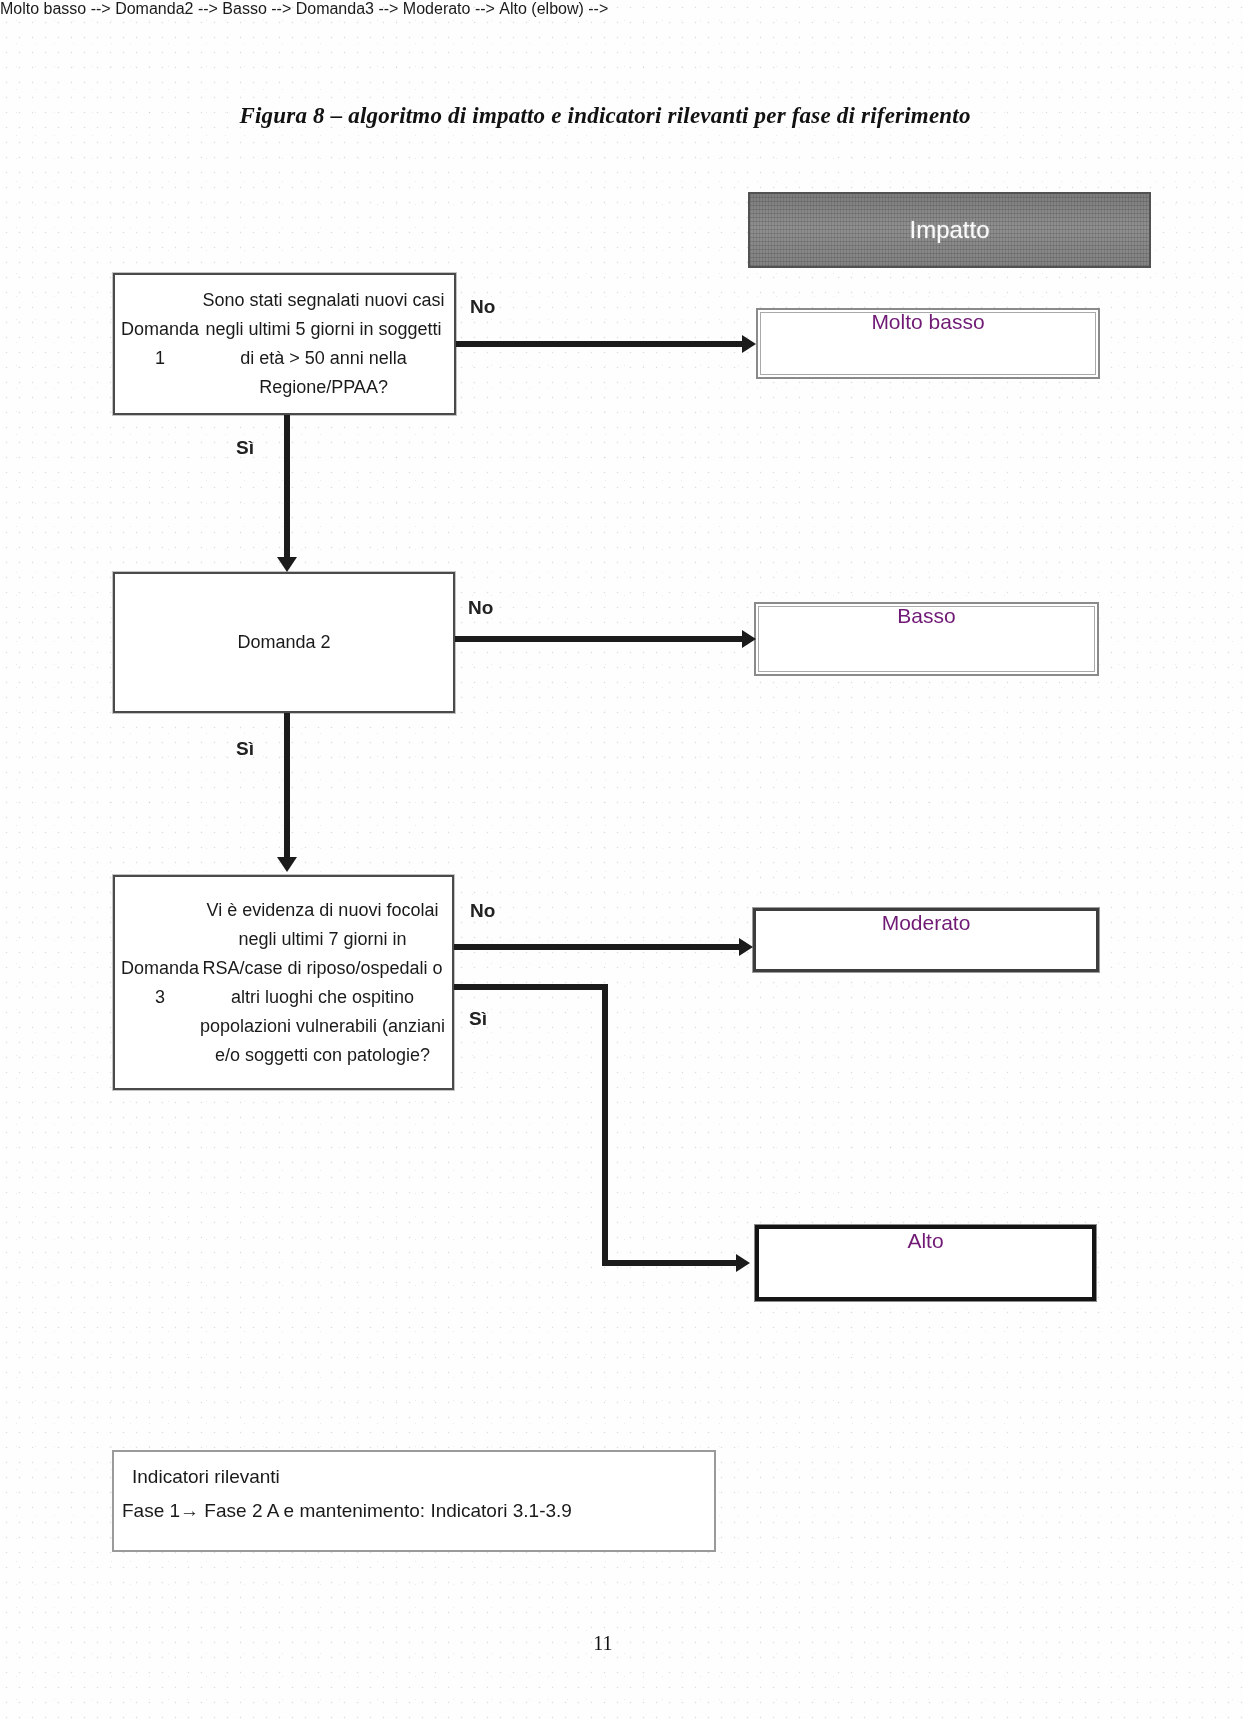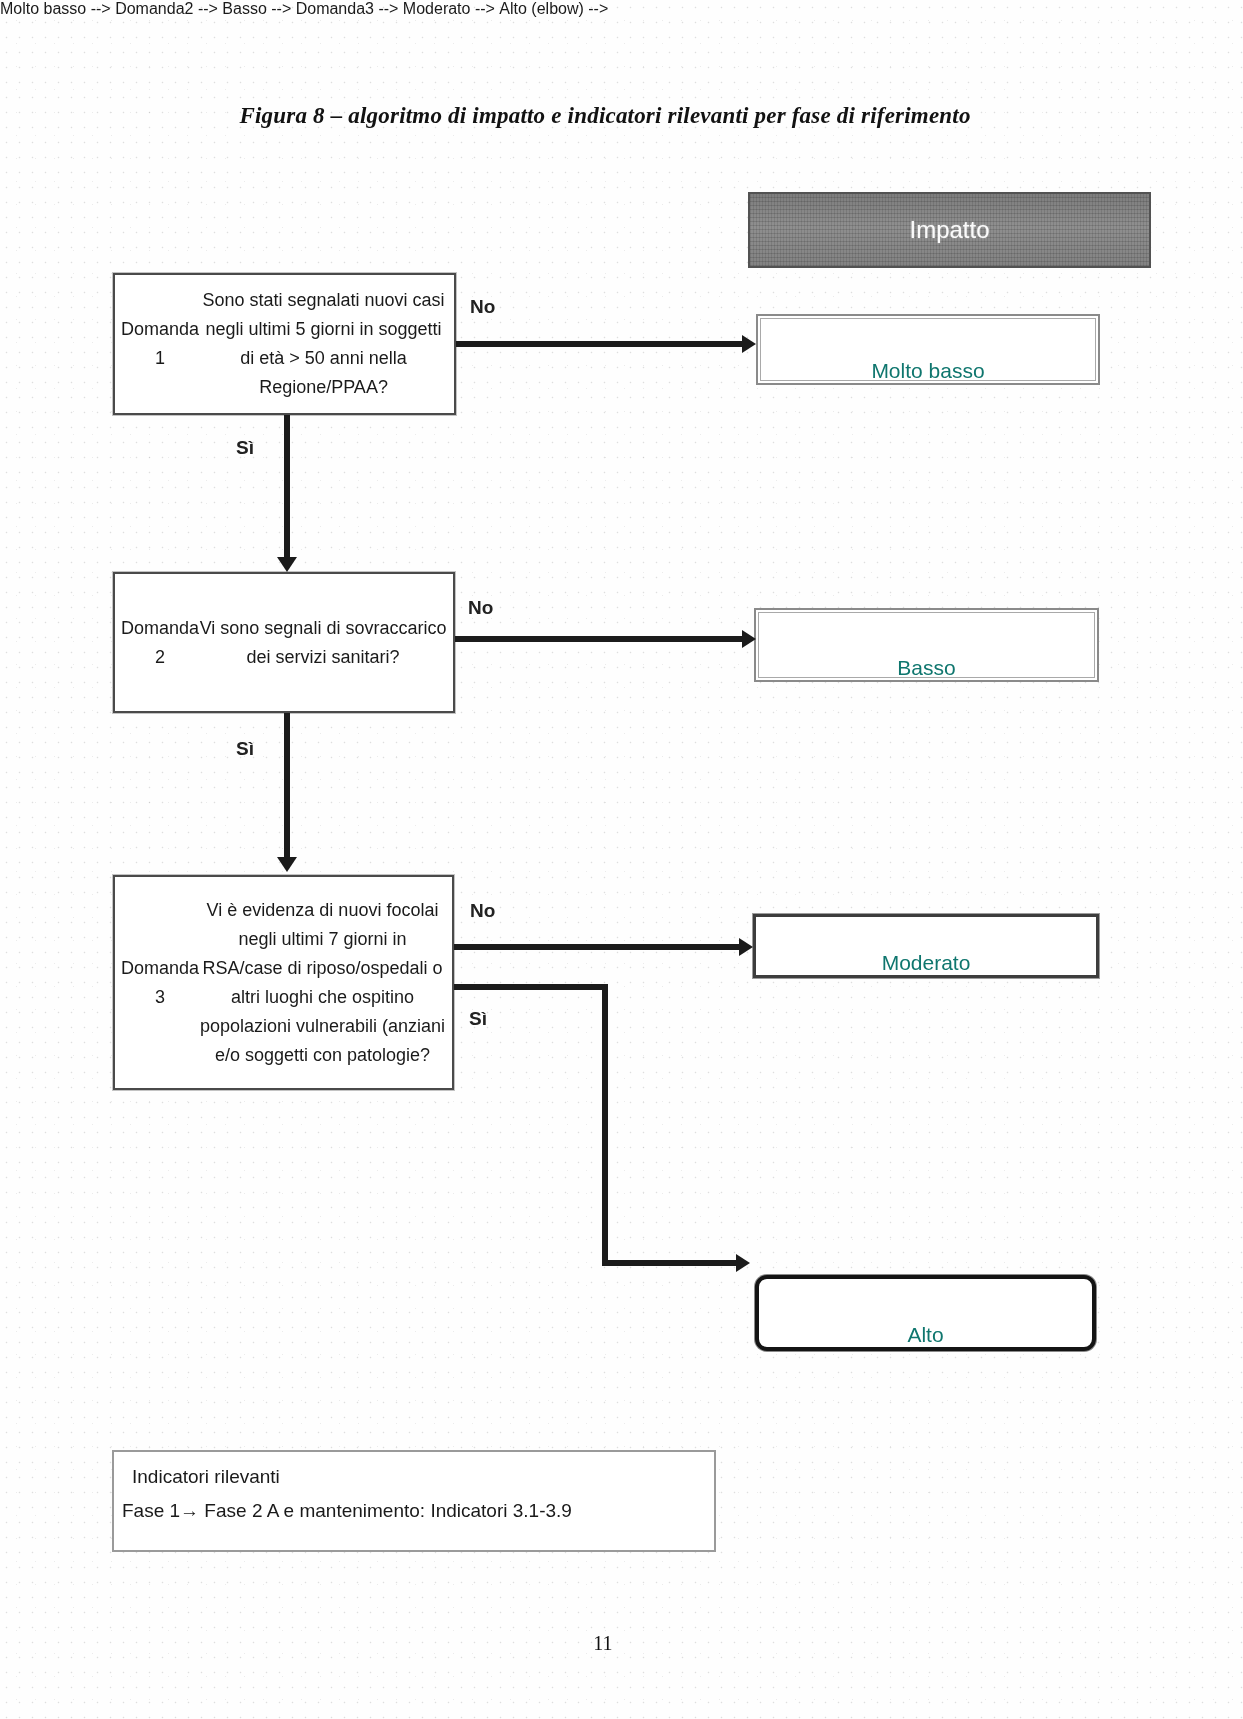--- a/index.html
+++ b/index.html
@@ -52,39 +52,39 @@
     font-size:18px;line-height:29px;
     padding:2px 6px;
   }
   .qbox .qtitle{display:block;}
   .d1{left:113px;top:273px;width:343px;height:142px;}
   .d2{left:113px;top:572px;width:342px;height:141px;}
   .d3{left:113px;top:875px;width:341px;height:215px;}
   
   .obox{
     box-sizing:border-box;background:#fff;
-    display:flex;align-items:flex-end;justify-content:center;
-    font-size:21px;color:#0f766e;margin-top:6px;
+    display:flex;align-items:flex-start;justify-content:center;
+    font-size:21px;color:#701a75;
   }
   .obox.gray{
     border:2px solid #8a8a8a;
     box-shadow:inset 0 0 0 2px #ffffff, inset 0 0 0 3px #a9a9a9;
   }
   .obox.darkgray{
     border:3px solid #3d3d3d;
     box-shadow:0 0 0 1px #9c9c9c;
   }
   .obox.black{
     border:4px solid #141414;
     box-shadow:0 0 0 1px #8a8a8a;
   }
   .o-moltobasso{left:756px;top:308px;width:344px;height:71px;}
   .o-basso{left:754px;top:602px;width:345px;height:74px;}
   .o-moderato{left:753px;top:908px;width:346px;height:64px;}
-  .o-alto{left:755px;top:1269px;width:341px;height:76px;border-radius:12px;}
+  .o-alto{left:755px;top:1225px;width:341px;height:76px;}
   
   .hline{height:6px;background:#1b1b1b;}
   .vline{width:6px;background:#1b1b1b;}
   .head-right{
     width:0;height:0;
     border-top:9px solid transparent;
     border-bottom:9px solid transparent;
     border-left:14px solid #1b1b1b;
   }
   .head-down{
@@ -128,21 +128,20 @@
 
   
   <div class="abs qbox d1">
     <span class="qtitle">Domanda 1</span>
     <span>Sono stati segnalati nuovi casi negli ultimi 5 giorni in soggetti di età &gt; 50 anni nella Regione/PPAA?</span>
   </div>
 
   
   <div class="abs qbox d2">
     <span class="qtitle">Domanda 2</span>
-    <span>Vi sono segnali di sovraccarico dei servizi sanitari?</span>
   </div>
 
   
   <div class="abs qbox d3">
     <span class="qtitle">Domanda 3</span>
     <span>Vi è evidenza di nuovi focolai negli ultimi 7 giorni in RSA/case di riposo/ospedali o altri luoghi che ospitino popolazioni vulnerabili (anziani e/o soggetti con patologie?</span>
   </div>
 
   
   <div class="abs obox gray o-moltobasso">

